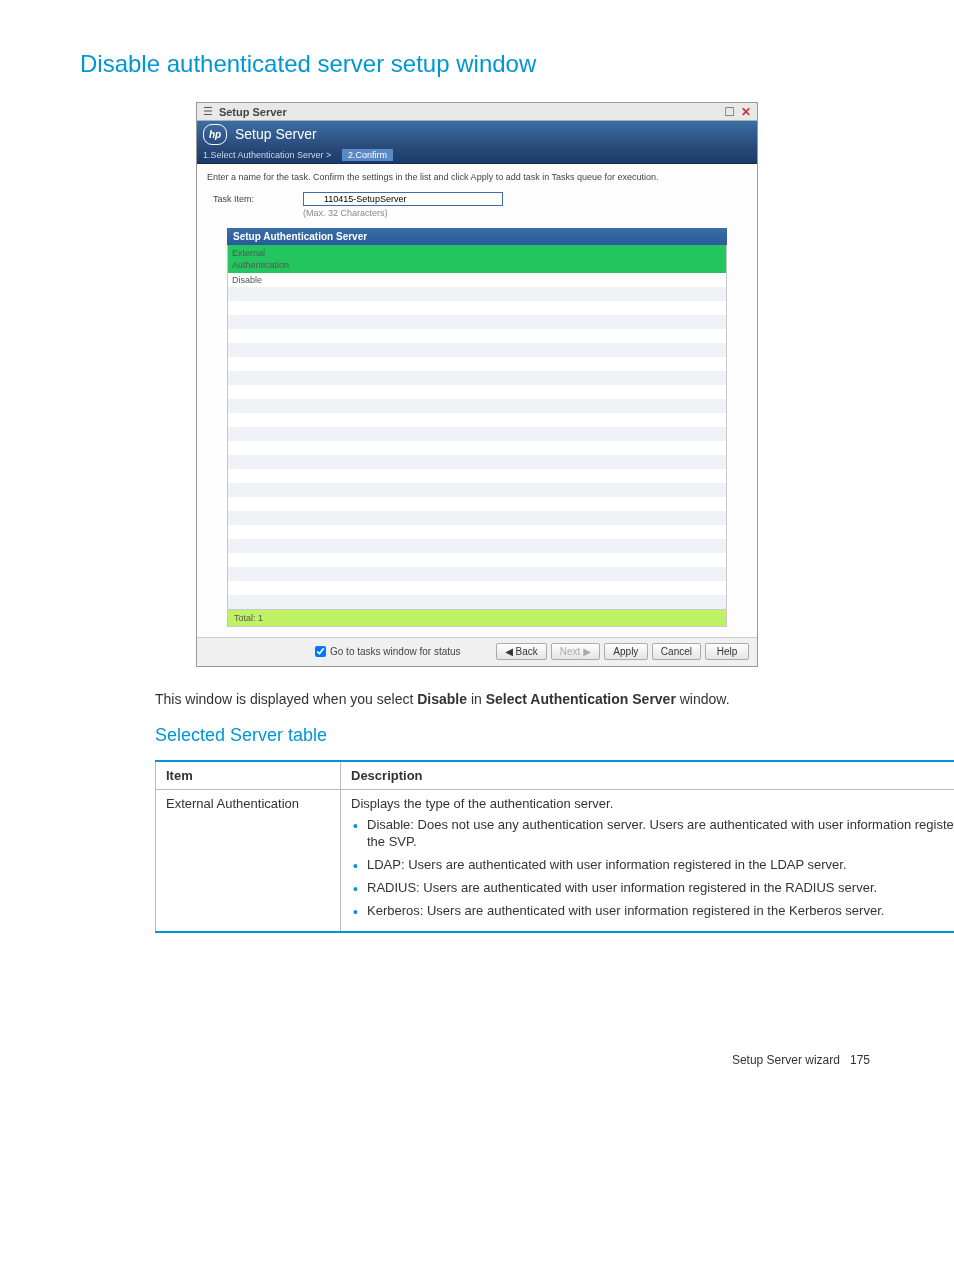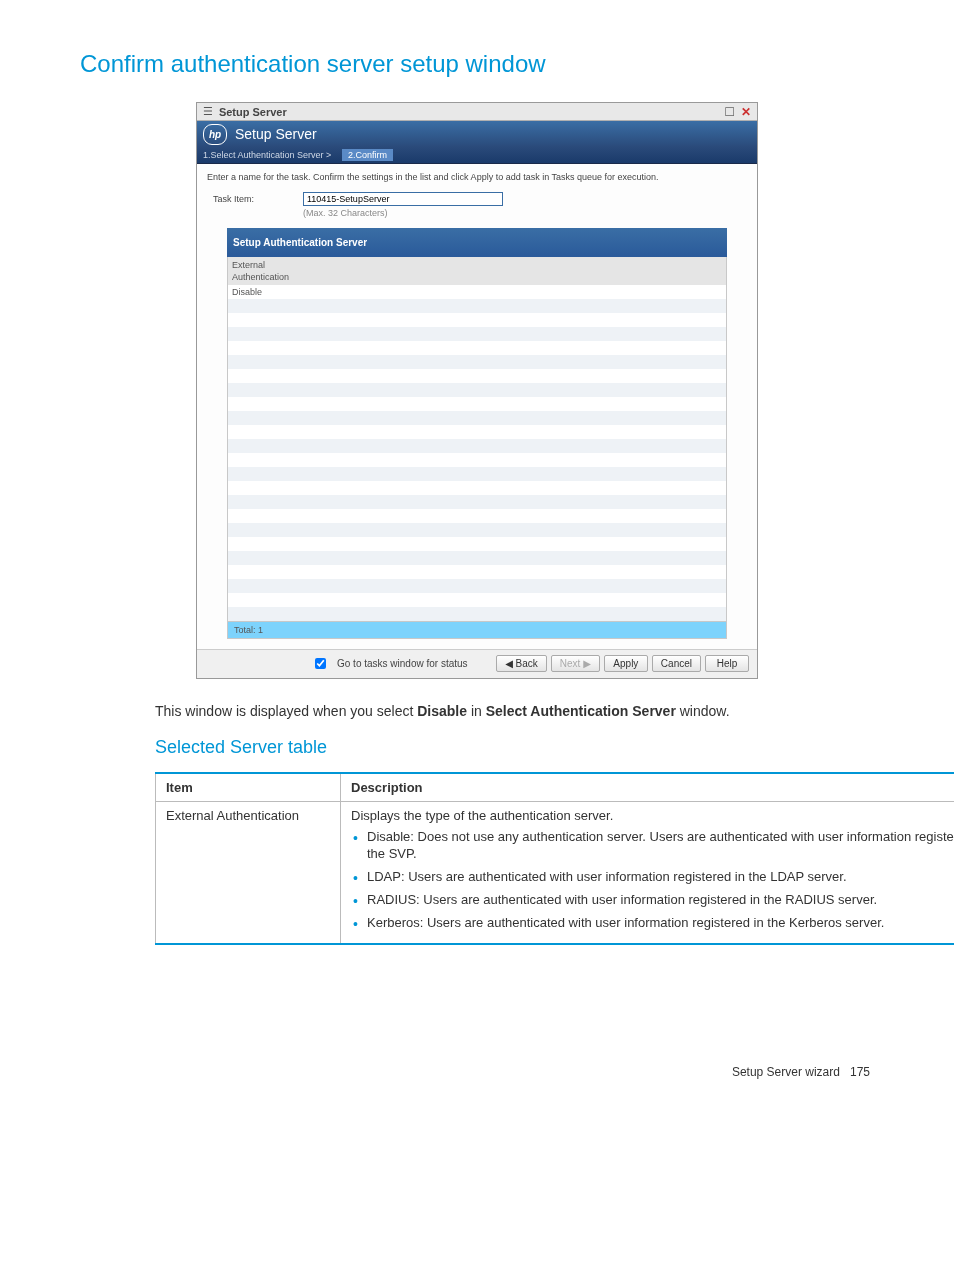--- a/index.html
+++ b/index.html
@@ -86,78 +86,78 @@
     align-items: flex-start;
     font-size: 9px;
     margin-bottom: 10px;
     padding-left: 6px;
   }
   .task-label { width: 90px; color: #444; padding-top: 2px; }
   .task-input-wrap { }
   .task-input {
     border: 1px solid #3a6ea5;
     background: #fff;
-    padding: 1px 3px;
+    padding: 1px 20px;
     width: 200px;
     font-size: 9px;
     font-family: inherit;
   }
   .task-hint { color: #888; font-size: 9px; margin-top: 2px; }
   .table-heading {
     background: linear-gradient(#3a6ea5, #2a5a9a);
     color: #fff;
     font-weight: bold;
     font-size: 10px;
-    padding: 9px 6px;
+    padding: 3px 6px;
     margin: 0 20px;
   }
   .table-wrap {
     margin: 0 20px;
     border: 1px solid #c8c8c8;
     border-top: none;
   }
   .table-row {
     display: flex;
     font-size: 9px;
     height: 14px;
     line-height: 14px;
     padding: 0;
   }
   .table-row:nth-child(odd) { background: #fff; }
   .table-row:nth-child(even) { background: #eef2f6; }
-  .table-row.hdr { height: auto; background: #e5e5e5; }
+  .table-row.hdr { height: auto; background: #22c55e; }
   .col-left {
     width: 82px;
     padding: 0 4px;
     color: #555;
   }
   .table-row.hdr .col-left { line-height: 12px; padding: 2px 4px; }
   .table-total {
-    background: #7dd3fc;
+    background: #bef264;
     font-size: 9px;
     padding: 3px 6px;
     margin: 0 20px 6px 20px;
     border: 1px solid #c8c8c8;
     border-top: none;
     color: #555;
   }
   .footer-bar {
     display: flex;
     align-items: center;
     justify-content: flex-end;
     gap: 4px;
     background: #f0f0f0;
     padding: 5px 8px 6px 8px;
     font-size: 10px;
     border-top: 1px solid #ccc;
   }
   .footer-chk {
     display: flex;
     align-items: center;
-    gap: 11px;
+    gap: 4px;
     margin-right: auto;
     margin-left: 110px;
     color: #444;
   }
   .footer-chk input { width: 11px; height: 11px; }
   .btn {
     border: 1px solid #aaa;
     background: linear-gradient(#fff,#e4e4e4);
     padding: 2px 8px;
     font-size: 10px;
@@ -214,21 +214,21 @@
     margin-top: 120px;
     text-align: right;
     font-size: 12px;
     color: #333;
     padding-right: 4px;
   }
 </style>
 </head>
 <body>
 
-<h1 class="page-heading">Confirm authentication server setup window</h1>
+<h1 class="page-heading">Disable authenticated server setup window</h1>
 
 <div class="app-window">
   <div class="win-title-bar">
     <span class="collapse-icon">☰</span>
     <span class="win-title">Setup Server</span>
     <span class="win-ctrl">☐</span>
     <span class="win-ctrl close">✕</span>
   </div>
 
   <div class="header-band">

